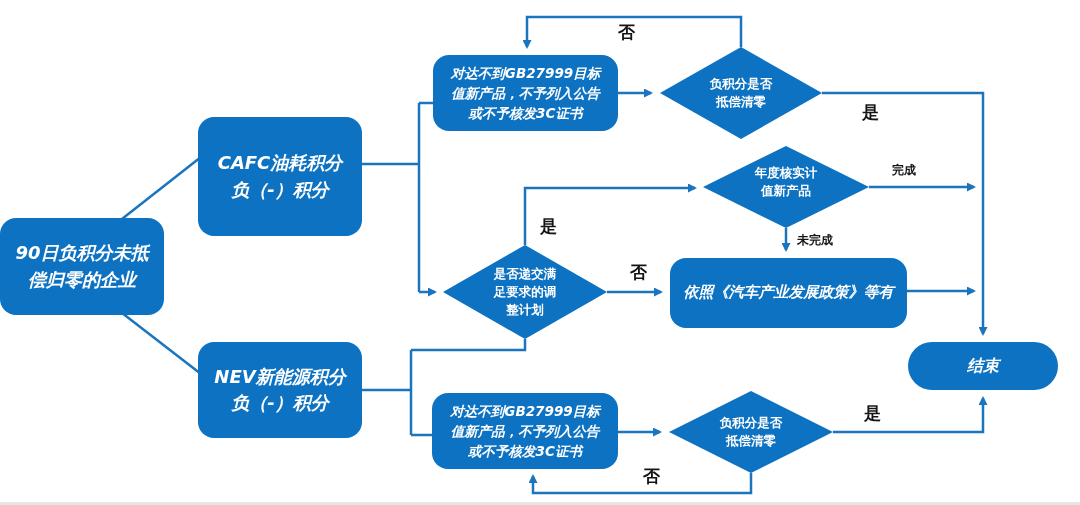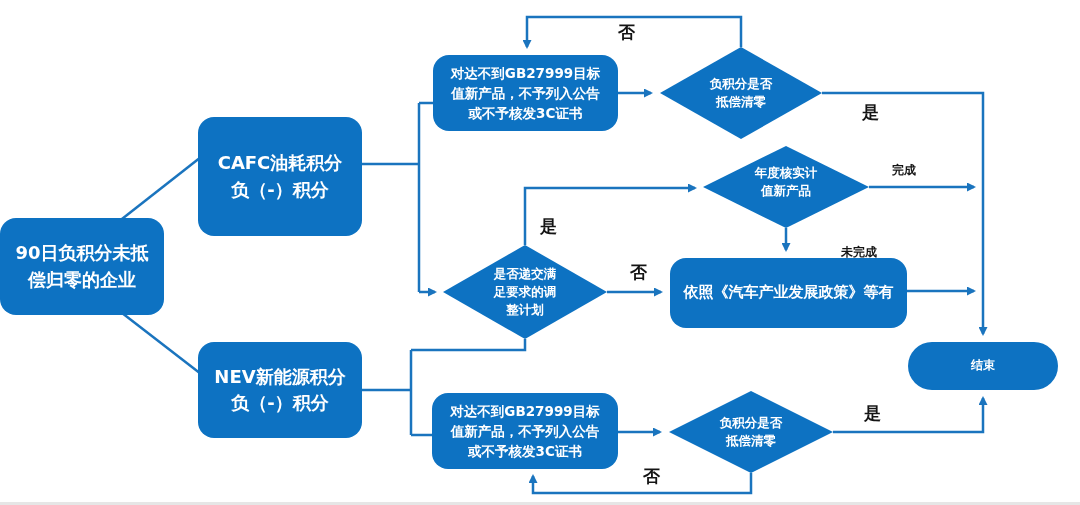--- a/index.html
+++ b/index.html
@@ -6,25 +6,25 @@
   #stage{
     position:relative;width:1080px;height:505px;background:#ffffff;overflow:hidden;
     font-family:"DejaVu Sans",sans-serif;
   }
   #wires{position:absolute;left:0;top:0;width:1080px;height:505px;}
   .node{
     position:absolute;display:flex;flex-direction:column;align-items:center;justify-content:center;
     background:#0d72c2;color:#ffffff;font-weight:bold;text-align:center;
     border-radius:16px;line-height:1.45;z-index:2;box-sizing:border-box;padding:2px 4px;
   }
-  .node .ln{display:block;white-space:nowrap;}
+  .node .ln{display:block;white-space:nowrap;font-style:italic;}
   .big{font-size:18px;}
   .mid{font-size:13.5px;line-height:1.5;}
   .pun{font-size:15px;line-height:1.55;}
-  .endbox{font-size:12px;border-radius:24px;justify-content:center;}
+  .endbox{font-size:16px;border-radius:24px;justify-content:center;}
   .dtext{
     position:absolute;display:flex;flex-direction:column;align-items:center;justify-content:center;
     color:#ffffff;font-weight:bold;font-size:12.5px;line-height:1.45;text-align:center;z-index:2;
   }
   .dtext .ln{display:block;white-space:nowrap;}
   .edge-label{
     position:absolute;color:#141414;font-weight:bold;font-size:17px;z-index:3;white-space:nowrap;
   }
   .edge-label.small{font-size:12px;}
   .baseline{position:absolute;left:0;right:0;bottom:0;height:3px;background:#e6e6e6;z-index:1;}
@@ -130,19 +130,19 @@
 
   <div class="dtext" style="left:701px;top:414px;width:100px;">
     <span class="ln">负积分是否</span>
     <span class="ln">抵偿清零</span>
   </div>
 
   <div class="edge-label" style="left:618px;top:21px;">否</div>
   <div class="edge-label" style="left:862px;top:101px;">是</div>
   <div class="edge-label" style="left:540px;top:215px;">是</div>
   <div class="edge-label small" style="left:892px;top:162px;">完成</div>
-  <div class="edge-label small" style="left:797px;top:244px;margin-left:44px;">未完成</div>
+  <div class="edge-label small" style="left:797px;top:232px;">未完成</div>
   <div class="edge-label" style="left:630px;top:261px;">否</div>
   <div class="edge-label" style="left:864px;top:402px;">是</div>
   <div class="edge-label" style="left:643px;top:465px;">否</div>
 
   <div class="baseline"></div>
 </div>
 
 </body></html>

